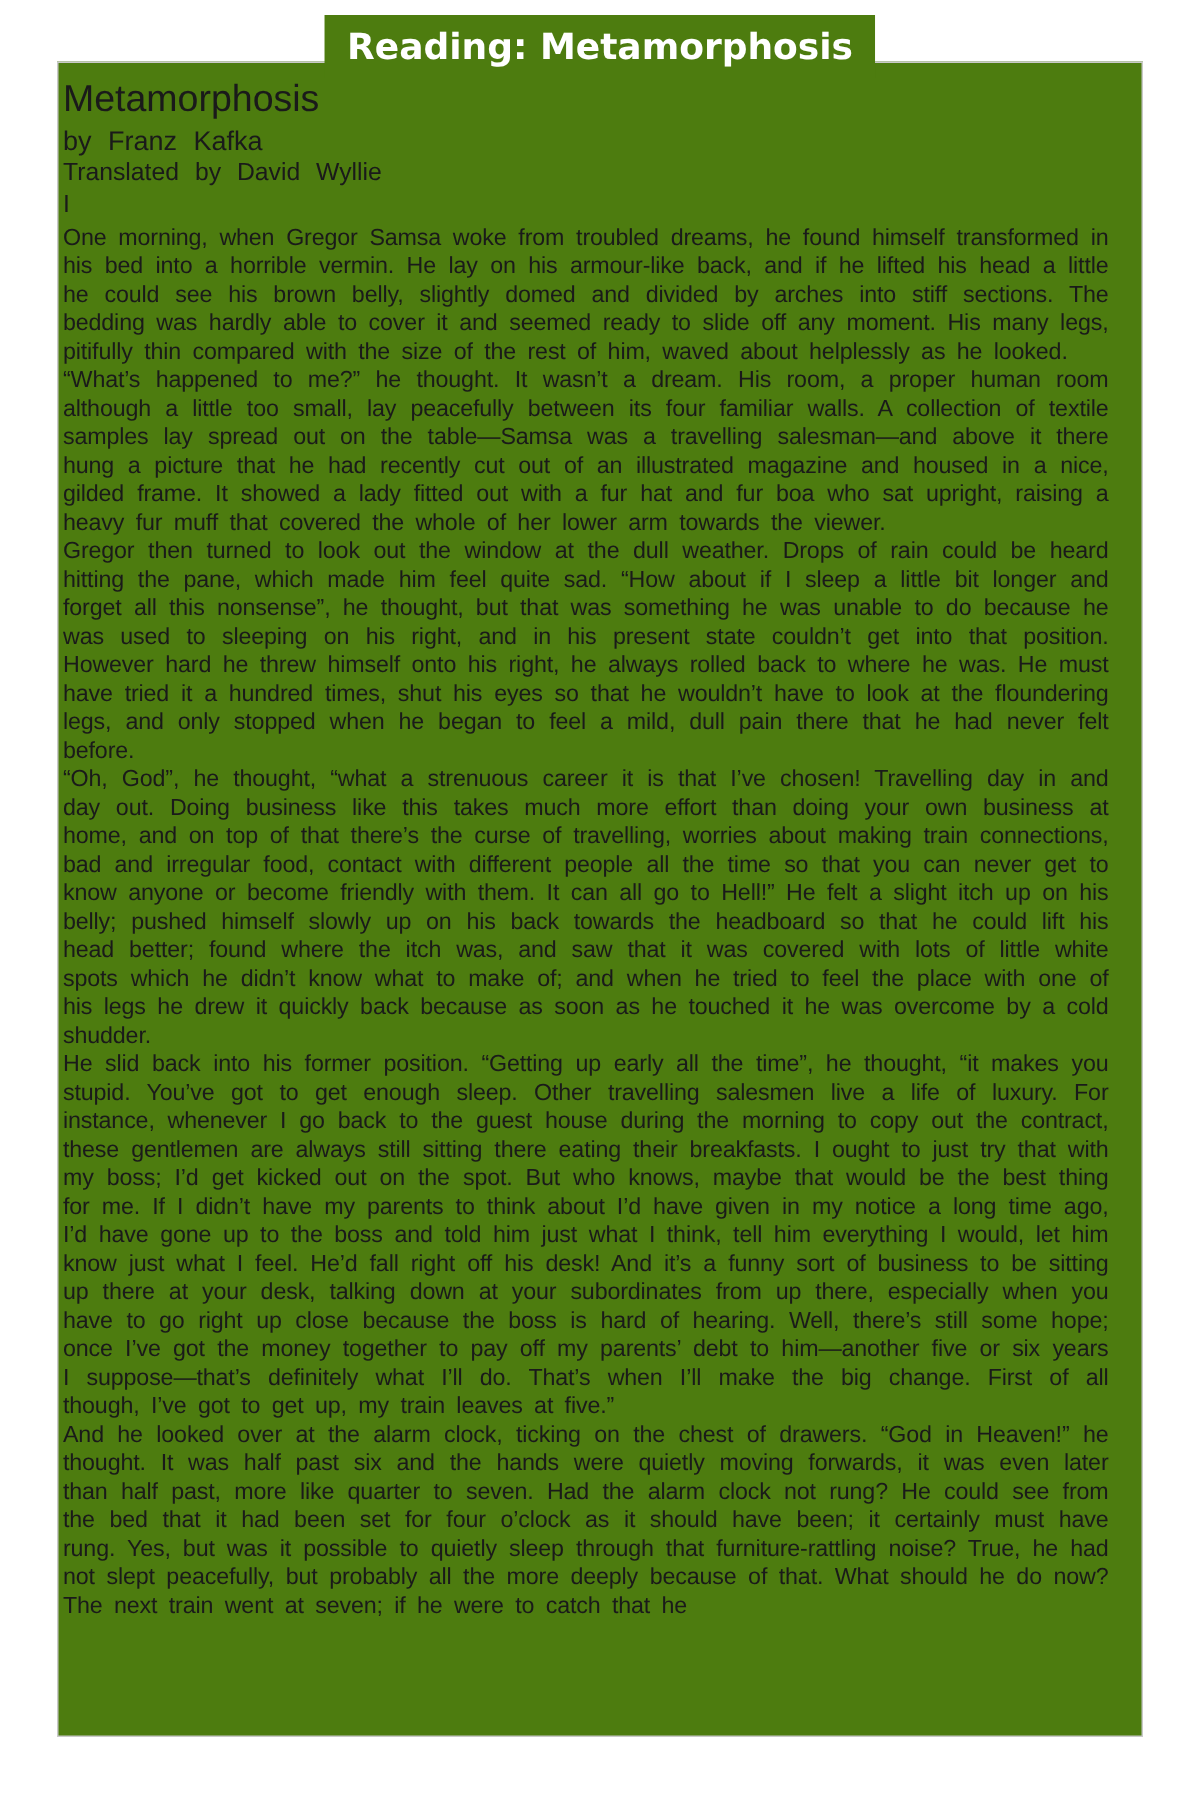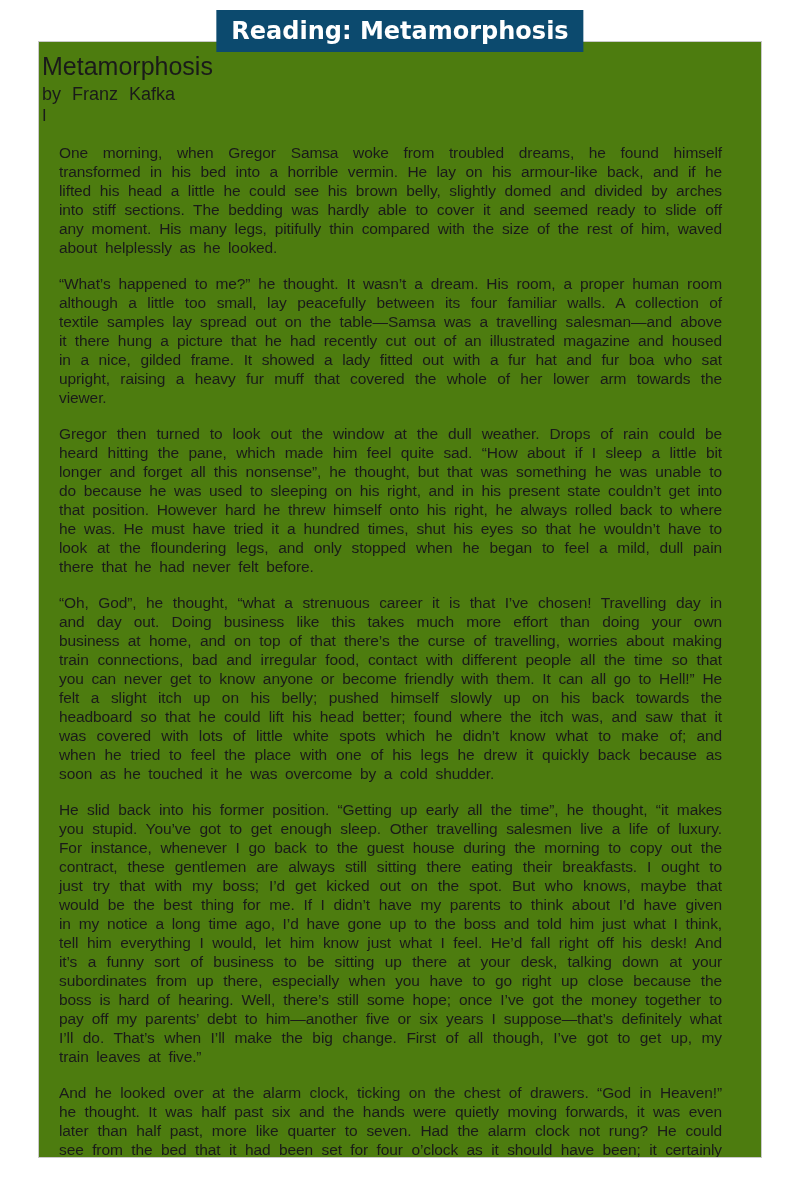--- a/index.html
+++ b/index.html
@@ -8,21 +8,21 @@
     width: 800px; height: 1200px;
     position: relative;
     background: #ffffff;
     font-family: "Liberation Sans", sans-serif;
     overflow: hidden;
   }
   .banner {
     position: absolute;
     top: 10px; left: 50%;
     transform: translateX(-50%);
-    background: #0c4a6e;
+    background: #4d7c0f;
     color: #ffffff;
     font-family: "DejaVu Sans", sans-serif;
     font-weight: 700;
     font-size: 24px;
     line-height: 30px;
     padding: 6px 15px;
     white-space: nowrap;
     z-index: 2;
   }
   .reader {
@@ -54,41 +54,42 @@
     font-weight: 400;
     word-spacing: 6px;
   }
   .chapter {
     font-size: 16.5px;
     line-height: 21px;
     font-weight: 400;
     margin-bottom: 2px;
   }
   .book-text p {
-    margin: 17px;
+    margin: 0;
     font-size: 15.5px;
     line-height: 19px;
     letter-spacing: -0.1px;
     word-spacing: 0.22em;
     text-align: justify;
     hyphens: auto;
     -webkit-hyphens: auto;
     color: #1a1a1a;
   }
 </style>
 </head>
 <body>
 
 <div class="banner">
   <span>Reading: Metamorphosis</span>
 </div>
 
 <div class="reader">
   <div class="title">Metamorphosis</div>
   <div class="byline">by Franz Kafka</div>
+  <div class="translator">Translated by David Wyllie</div>
   <div class="chapter">I</div>
   <div class="book-text">
       <p>One morning, when Gregor Samsa woke from troubled dreams, he found himself transformed in his bed into a horrible vermin. He lay on his armour-like back, and if he lifted his head a little he could see his brown belly, slightly domed and divided by arches into stiff sections. The bedding was hardly able to cover it and seemed ready to slide off any moment. His many legs, pitifully thin compared with the size of the rest of him, waved about helplessly as he looked.</p>
       <p>“What’s happened to me?” he thought. It wasn’t a dream. His room, a proper human room although a little too small, lay peacefully between its four familiar walls. A collection of textile samples lay spread out on the table—Samsa was a travelling salesman—and above it there hung a picture that he had recently cut out of an illustrated magazine and housed in a nice, gilded frame. It showed a lady fitted out with a fur hat and fur boa who sat upright, raising a heavy fur muff that covered the whole of her lower arm towards the viewer.</p>
       <p>Gregor then turned to look out the window at the dull weather. Drops of rain could be heard hitting the pane, which made him feel quite sad. “How about if I sleep a little bit longer and forget all this nonsense”, he thought, but that was something he was unable to do because he was used to sleeping on his right, and in his present state couldn’t get into that position. However hard he threw himself onto his right, he always rolled back to where he was. He must have tried it a hundred times, shut his eyes so that he wouldn’t have to look at the floundering legs, and only stopped when he began to feel a mild, dull pain there that he had never felt before.</p>
       <p>“Oh, God”, he thought, “what a strenuous career it is that I’ve chosen! Travelling day in and day out. Doing business like this takes much more effort than doing your own business at home, and on top of that there’s the curse of travelling, worries about making train connections, bad and irregular food, contact with different people all the time so that you can never get to know anyone or become friendly with them. It can all go to Hell!” He felt a slight itch up on his belly; pushed himself slowly up on his back towards the headboard so that he could lift his head better; found where the itch was, and saw that it was covered with lots of little white spots which he didn’t know what to make of; and when he tried to feel the place with one of his legs he drew it quickly back because as soon as he touched it he was overcome by a cold shudder.</p>
       <p>He slid back into his former position. “Getting up early all the time”, he thought, “it makes you stupid. You’ve got to get enough sleep. Other travelling salesmen live a life of luxury. For instance, whenever I go back to the guest house during the morning to copy out the contract, these gentlemen are always still sitting there eating their breakfasts. I ought to just try that with my boss; I’d get kicked out on the spot. But who knows, maybe that would be the best thing for me. If I didn’t have my parents to think about I’d have given in my notice a long time ago, I’d have gone up to the boss and told him just what I think, tell him everything I would, let him know just what I feel. He’d fall right off his desk! And it’s a funny sort of business to be sitting up there at your desk, talking down at your subordinates from up there, especially when you have to go right up close because the boss is hard of hearing. Well, there’s still some hope; once I’ve got the money together to pay off my parents’ debt to him—another five or six years I suppose—that’s definitely what I’ll do. That’s when I’ll make the big change. First of all though, I’ve got to get up, my train leaves at five.”</p>
       <p>And he looked over at the alarm clock, ticking on the chest of drawers. “God in Heaven!” he thought. It was half past six and the hands were quietly moving forwards, it was even later than half past, more like quarter to seven. Had the alarm clock not rung? He could see from the bed that it had been set for four o’clock as it should have been; it certainly must have rung. Yes, but was it possible to quietly sleep through that furniture-rattling noise? True, he had not slept peacefully, but probably all the more deeply because of that. What should he do now? The next train went at seven; if he were to catch that he</p>
     </div>
 </div>

